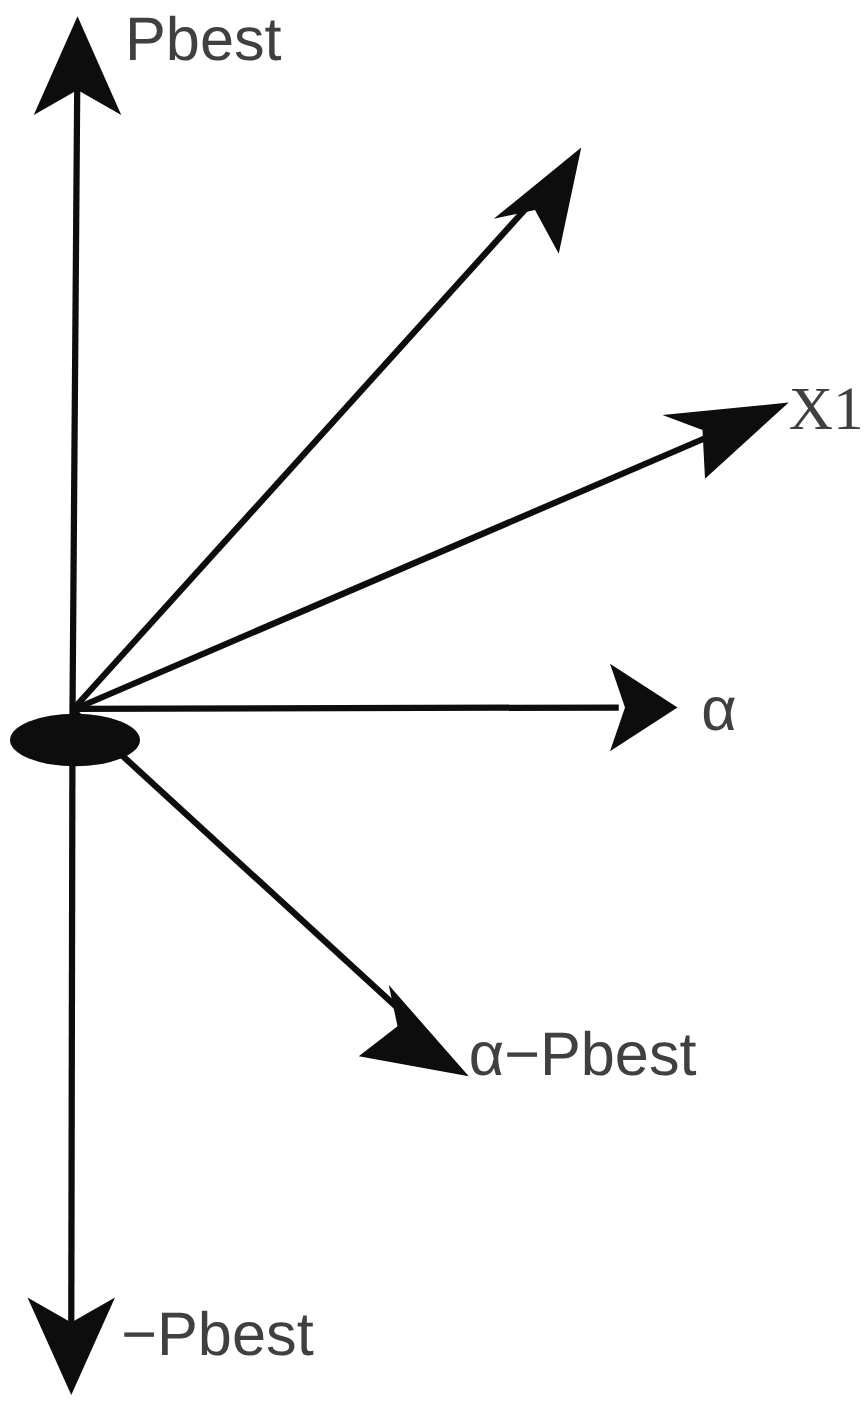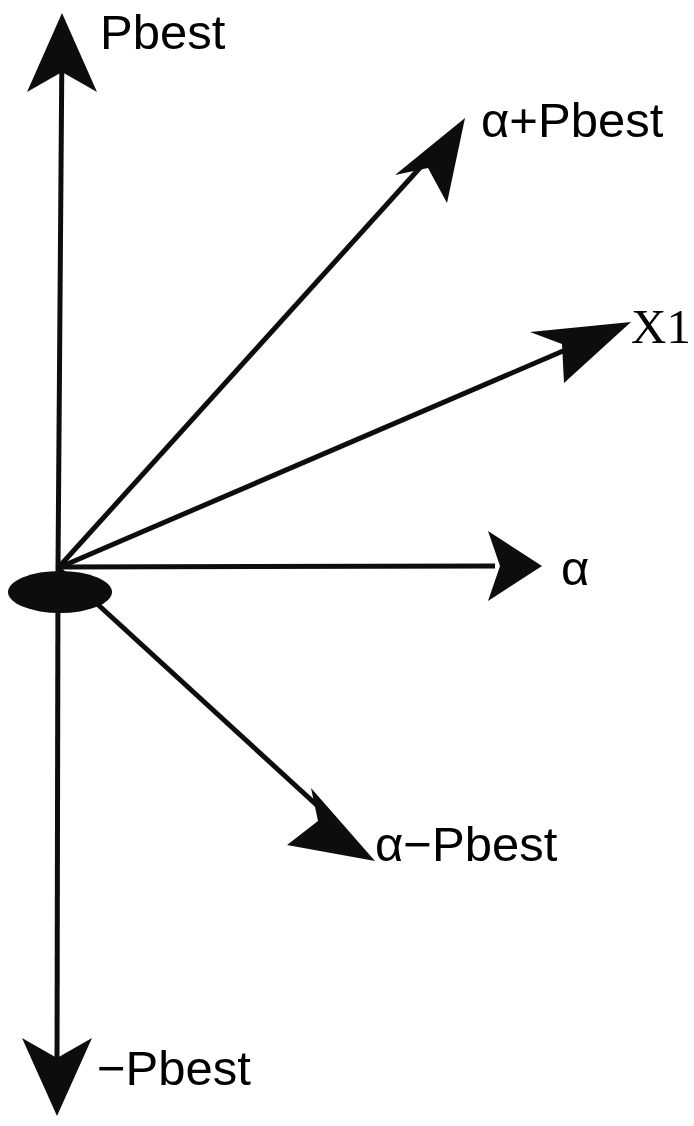--- a/index.html
+++ b/index.html
@@ -20,21 +20,21 @@
   #vector-canvas {
     position: absolute;
     left: 0;
     top: 0;
     width: 694px;
     height: 1126px;
     display: block;
   }
   .vec-label {
     position: absolute;
-    color: #000000;
+    color: #404040;
     font-family: "Liberation Sans", sans-serif;
     font-size: 49px;
     font-weight: 400;
     line-height: 1;
     white-space: nowrap;
     letter-spacing: 0px;
     user-select: none;
   }
   #label-pbest      { left: 100px; top: 8px; }
   #label-alpha-plus { left: 481px; top: 96px; }
@@ -78,21 +78,20 @@
     <g>
       <line x1="58" y1="568" x2="57" y2="1066" stroke="#0d0d0d" stroke-width="5"></line>
       <path d="M 57 1116 L 22 1038 L 57 1058 L 92 1038 Z" fill="#0d0d0d"></path>
     </g>
 
     <ellipse cx="60" cy="592" rx="52" ry="21" fill="#0d0d0d"></ellipse>
   </svg>
 
   <span class="vec-label" id="label-pbest">Pbest</span>
 
-  <span class="vec-label" id="label-alpha-plus">α+Pbest</span>
 
   <span class="vec-label" id="label-x1">X1</span>
 
   <span class="vec-label" id="label-alpha">α</span>
 
   <span class="vec-label" id="label-alpha-minus">α−Pbest</span>
 
   <span class="vec-label" id="label-neg-pbest">−Pbest</span>
 
 </div>

